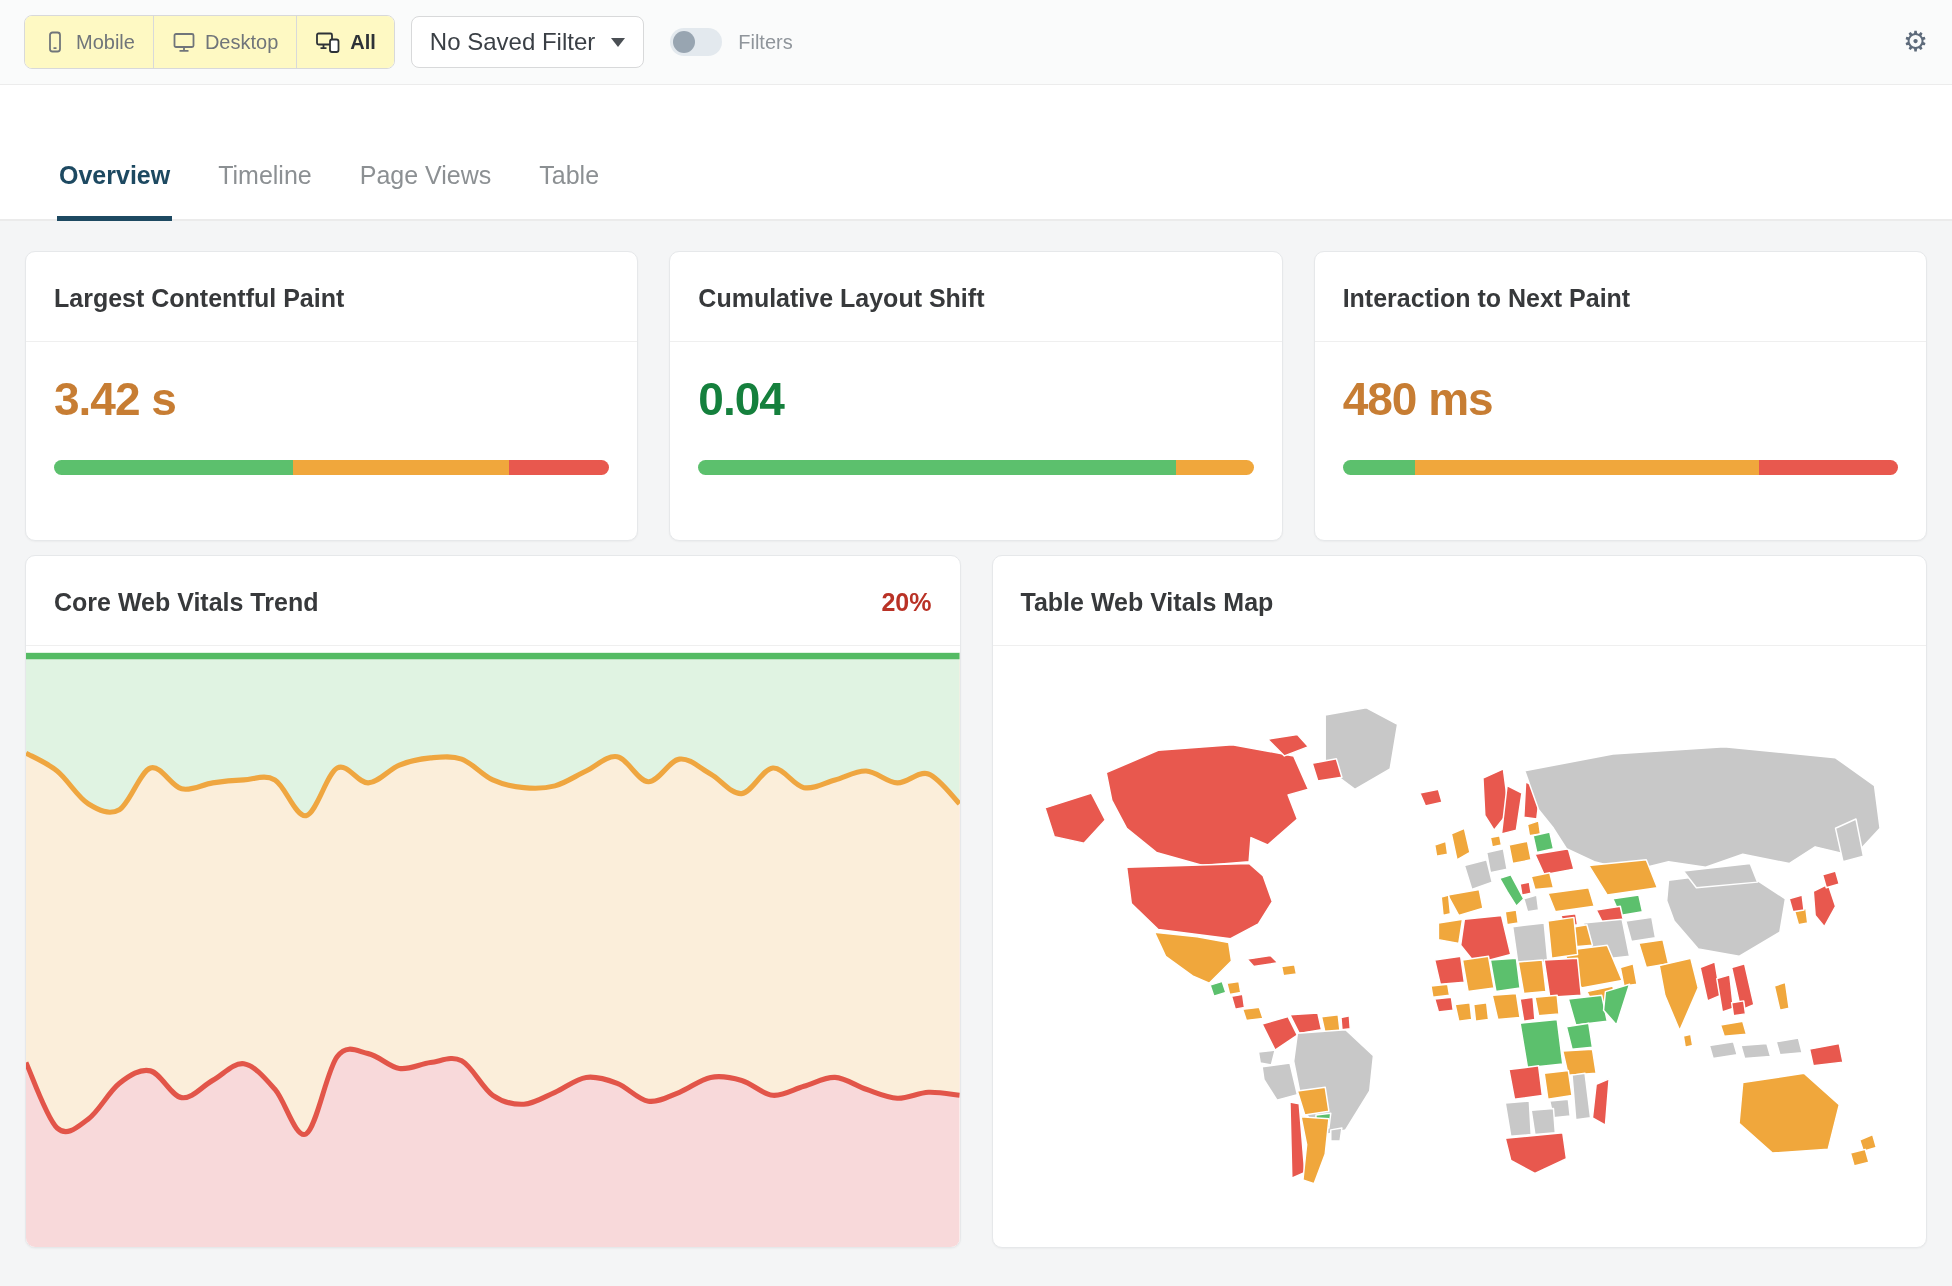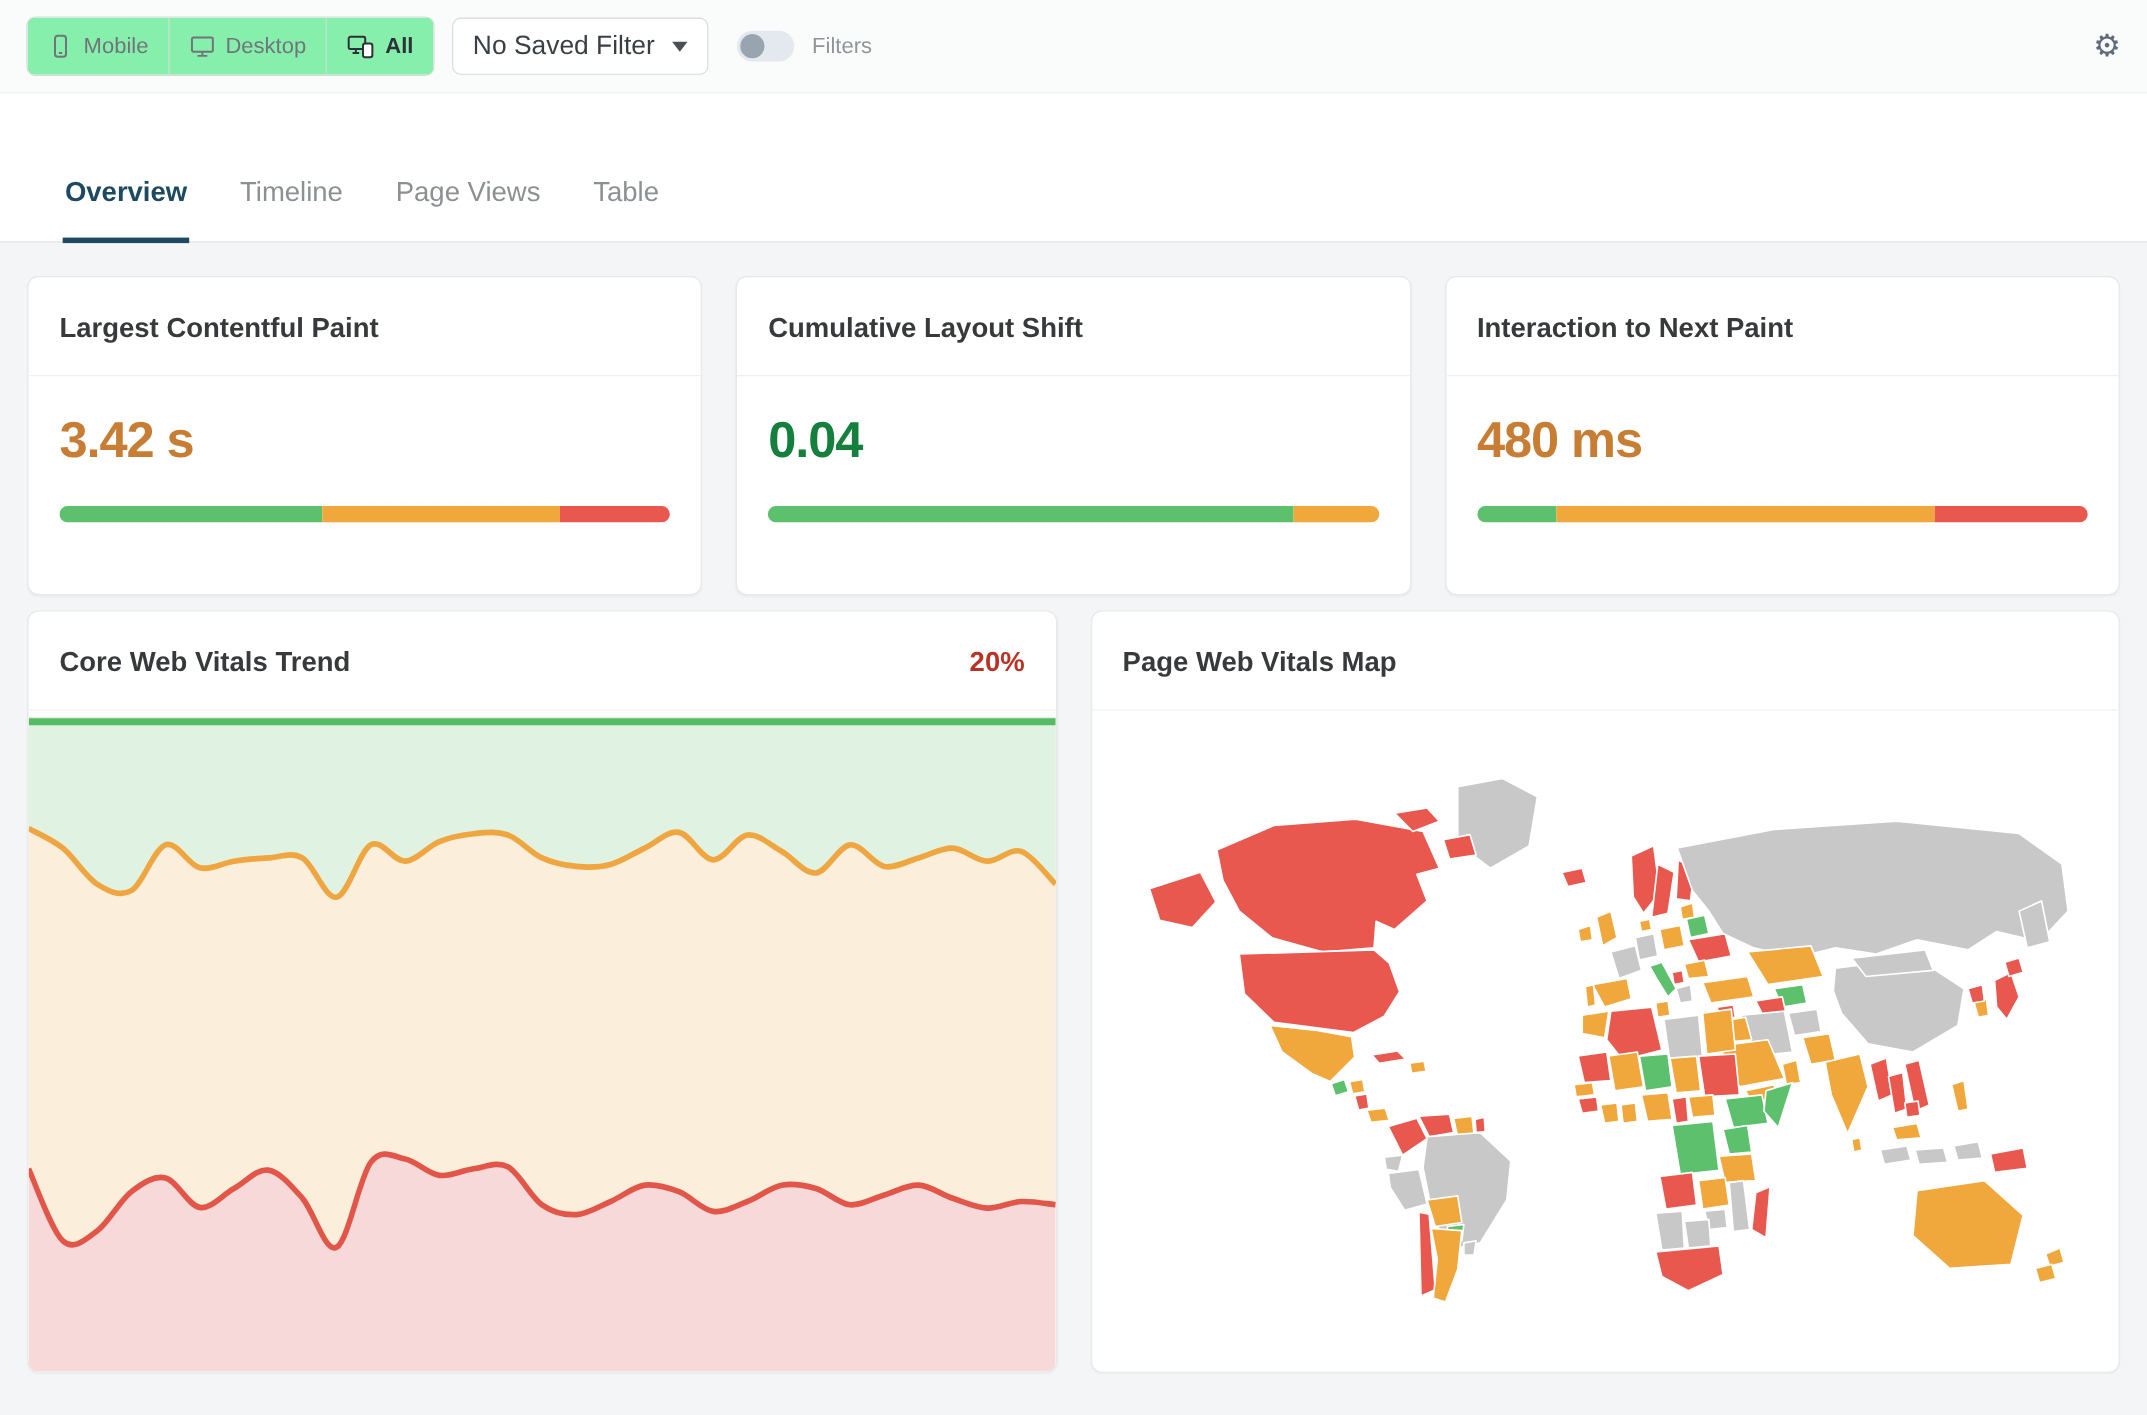--- a/index.html
+++ b/index.html
@@ -12,21 +12,21 @@
   
   .toolbar{
     height:85px;background:#fafbfb;border-bottom:1px solid #ececec;
     display:flex;align-items:center;padding:0 24px;box-sizing:border-box;
   }
   .btn-group{
     display:flex;background:#fff;border:1px solid #d8d9da;border-radius:8px;overflow:hidden;
   }
   .device-btn{
     display:flex;align-items:center;gap:9px;height:52px;padding:0 18px;
-    background:#86efac;border:none;border-right:1px solid #d8d9da;cursor:pointer;
+    background:#fef9c3;border:none;border-right:1px solid #d8d9da;cursor:pointer;
     font-family:inherit;font-size:20px;color:#70757a;
   }
   .device-btn:last-child{border-right:none;}
   .device-btn.active{color:#2d3237;font-weight:700;}
   .device-btn svg{display:block;}
   .dropdown-btn{
     margin-left:16px;display:flex;align-items:center;height:52px;padding:0 18px;
     background:#fff;border:1px solid #d8d9da;border-radius:8px;cursor:pointer;
     font-family:inherit;font-size:24px;color:#3a3f45;
   }
@@ -182,21 +182,21 @@
             <path d="M0,98.26C5.2444444444444445,101.15 20.977777777777774,107.41166666666666 31.466666666666665,115.6C41.955555555555556,123.78833333333333 52.44444444444444,141.12833333333333 62.93333333333333,147.39C73.42222222222222,153.65166666666664 83.91111111111111,158.95 94.4,153.17C104.8888888888889,147.39 115.37777777777777,116.08166666666666 125.86666666666666,112.71C136.35555555555555,109.33833333333332 146.84444444444446,130.53166666666667 157.33333333333334,132.94C167.82222222222222,135.34833333333333 178.31111111111113,128.605 188.8,127.16C199.2888888888889,125.715 209.7777777777778,124.75166666666667 220.26666666666668,124.27C230.75555555555556,123.78833333333333 241.24444444444444,118.49 251.73333333333332,124.27C262.22222222222223,130.04999999999998 272.7111111111111,160.87666666666667 283.2,158.95C293.68888888888887,157.0233333333333 304.1777777777778,118.00833333333333 314.6666666666667,112.71C325.15555555555557,107.41166666666666 335.64444444444445,127.64166666666667 346.1333333333333,127.16C356.6222222222222,126.67833333333333 367.11111111111114,113.86599999999999 377.6,109.82C388.0888888888889,105.774 398.5777777777778,103.84733333333332 409.06666666666666,102.884C419.55555555555554,101.92066666666668 430.0444444444445,100.47566666666667 440.53333333333336,104.04C451.02222222222224,107.60433333333334 461.5111111111111,119.646 472,124.27C482.4888888888889,128.894 492.97777777777776,130.82066666666665 503.46666666666664,131.784C513.9555555555555,132.74733333333333 524.4444444444443,132.74733333333336 534.9333333333333,130.05C545.4222222222222,127.35266666666668 555.911111111111,120.32033333333332 566.4,115.6C576.8888888888889,110.87966666666667 587.3777777777777,99.99400000000001 597.8666666666667,101.72800000000001C608.3555555555556,103.462 618.8444444444444,125.61866666666666 629.3333333333334,126.00399999999999C639.8222222222223,126.38933333333333 650.3111111111111,105.29233333333335 660.8,104.04C671.2888888888888,102.78766666666667 681.7777777777777,112.90266666666666 692.2666666666667,118.49C702.7555555555556,124.07733333333333 713.2444444444444,138.52733333333333 723.7333333333333,137.564C734.2222222222223,136.60066666666665 744.7111111111112,113.67333333333333 755.2,112.71C765.6888888888889,111.74666666666666 776.1777777777777,129.85733333333332 786.6666666666666,131.784C797.1555555555556,133.71066666666667 807.6444444444444,126.96733333333333 818.1333333333333,124.27C828.6222222222223,121.57266666666666 839.1111111111111,115.11833333333333 849.6,115.6C860.088888888889,116.08166666666666 870.5777777777778,126.67833333333333 881.0666666666667,127.16C891.5555555555557,127.64166666666667 902.0444444444445,115.11833333333333 912.5333333333333,118.49C923.0222222222221,121.86166666666666 938.7555555555556,142.57333333333332 944,147.39 L944,0 L0,0 Z" fill="#e0f3e2"></path>
             <path d="M0,398.82C5.2444444444444445,409.41666666666663 20.977777777777774,453.24833333333333 31.466666666666665,462.4C41.955555555555556,471.5516666666666 52.44444444444444,460.95500000000004 62.93333333333333,453.73C73.42222222222222,446.505 83.91111111111111,426.853 94.4,419.05C104.8888888888889,411.247 115.37777777777777,404.6 125.86666666666666,406.91200000000003C136.35555555555555,409.22400000000005 146.84444444444446,431.3806666666667 157.33333333333334,432.922C167.82222222222222,434.46333333333337 178.31111111111113,421.651 188.8,416.16C199.2888888888889,410.66900000000004 209.7777777777778,398.531 220.26666666666668,399.976C230.75555555555556,401.421 241.24444444444444,413.4626666666667 251.73333333333332,424.83C262.22222222222223,436.1973333333333 272.7111111111111,473.47833333333335 283.2,468.18C293.68888888888887,462.88166666666666 304.1777777777778,406.045 314.6666666666667,393.04C325.15555555555557,380.035 335.64444444444445,388.2233333333333 346.1333333333333,390.15C356.6222222222222,392.07666666666665 367.11111111111114,403.15500000000003 377.6,404.6C388.0888888888889,406.045 398.5777777777778,400.07233333333335 409.06666666666666,398.82C419.55555555555554,397.56766666666664 430.0444444444445,391.78766666666667 440.53333333333336,397.086C451.02222222222224,402.38433333333336 461.5111111111111,423.5776666666667 472,430.61C482.4888888888889,437.64233333333334 492.97777777777776,439.76166666666666 503.46666666666664,439.28C513.9555555555555,438.7983333333333 524.4444444444443,432.055 534.9333333333333,427.72C545.4222222222222,423.38500000000005 555.911111111111,414.715 566.4,413.27C576.8888888888889,411.825 587.3777777777777,415.19666666666666 597.8666666666667,419.05C608.3555555555556,422.90333333333336 618.8444444444444,434.945 629.3333333333334,436.39C639.8222222222223,437.835 650.3111111111111,431.5733333333334 660.8,427.72C671.2888888888888,423.8666666666667 681.7777777777777,415.19666666666666 692.2666666666667,413.27C702.7555555555556,411.3433333333333 713.2444444444444,413.27000000000004 723.7333333333333,416.16C734.2222222222223,419.05 744.7111111111112,429.6466666666667 755.2,430.61C765.6888888888889,431.5733333333333 776.1777777777777,424.83 786.6666666666666,421.94C797.1555555555556,419.05 807.6444444444444,412.7883333333333 818.1333333333333,413.27C828.6222222222223,413.75166666666667 839.1111111111111,421.4583333333333 849.6,424.83C860.088888888889,428.20166666666665 870.5777777777778,433.0183333333333 881.0666666666667,433.5C891.5555555555557,433.9816666666667 902.0444444444445,428.2016666666667 912.5333333333333,427.72C923.0222222222221,427.23833333333334 938.7555555555556,430.12833333333333 944,430.61" fill="none" stroke="#e25549" stroke-width="5"></path>
             <path d="M0,98.26C5.2444444444444445,101.15 20.977777777777774,107.41166666666666 31.466666666666665,115.6C41.955555555555556,123.78833333333333 52.44444444444444,141.12833333333333 62.93333333333333,147.39C73.42222222222222,153.65166666666664 83.91111111111111,158.95 94.4,153.17C104.8888888888889,147.39 115.37777777777777,116.08166666666666 125.86666666666666,112.71C136.35555555555555,109.33833333333332 146.84444444444446,130.53166666666667 157.33333333333334,132.94C167.82222222222222,135.34833333333333 178.31111111111113,128.605 188.8,127.16C199.2888888888889,125.715 209.7777777777778,124.75166666666667 220.26666666666668,124.27C230.75555555555556,123.78833333333333 241.24444444444444,118.49 251.73333333333332,124.27C262.22222222222223,130.04999999999998 272.7111111111111,160.87666666666667 283.2,158.95C293.68888888888887,157.0233333333333 304.1777777777778,118.00833333333333 314.6666666666667,112.71C325.15555555555557,107.41166666666666 335.64444444444445,127.64166666666667 346.1333333333333,127.16C356.6222222222222,126.67833333333333 367.11111111111114,113.86599999999999 377.6,109.82C388.0888888888889,105.774 398.5777777777778,103.84733333333332 409.06666666666666,102.884C419.55555555555554,101.92066666666668 430.0444444444445,100.47566666666667 440.53333333333336,104.04C451.02222222222224,107.60433333333334 461.5111111111111,119.646 472,124.27C482.4888888888889,128.894 492.97777777777776,130.82066666666665 503.46666666666664,131.784C513.9555555555555,132.74733333333333 524.4444444444443,132.74733333333336 534.9333333333333,130.05C545.4222222222222,127.35266666666668 555.911111111111,120.32033333333332 566.4,115.6C576.8888888888889,110.87966666666667 587.3777777777777,99.99400000000001 597.8666666666667,101.72800000000001C608.3555555555556,103.462 618.8444444444444,125.61866666666666 629.3333333333334,126.00399999999999C639.8222222222223,126.38933333333333 650.3111111111111,105.29233333333335 660.8,104.04C671.2888888888888,102.78766666666667 681.7777777777777,112.90266666666666 692.2666666666667,118.49C702.7555555555556,124.07733333333333 713.2444444444444,138.52733333333333 723.7333333333333,137.564C734.2222222222223,136.60066666666665 744.7111111111112,113.67333333333333 755.2,112.71C765.6888888888889,111.74666666666666 776.1777777777777,129.85733333333332 786.6666666666666,131.784C797.1555555555556,133.71066666666667 807.6444444444444,126.96733333333333 818.1333333333333,124.27C828.6222222222223,121.57266666666666 839.1111111111111,115.11833333333333 849.6,115.6C860.088888888889,116.08166666666666 870.5777777777778,126.67833333333333 881.0666666666667,127.16C891.5555555555557,127.64166666666667 902.0444444444445,115.11833333333333 912.5333333333333,118.49C923.0222222222221,121.86166666666666 938.7555555555556,142.57333333333332 944,147.39" fill="none" stroke="#efa640" stroke-width="5"></path>
             <line x1="0" y1="4" x2="944" y2="4" stroke="#55bb64" stroke-width="6"></line>
           </svg>
       </div>
     </div>
 
     <div class="card chart-card">
       <div class="card-header">
-        <span>Page Web Vitals Map</span>
+        <span>Table Web Vitals Map</span>
       </div>
       <div class="map-wrap">
         <svg id="map-svg" viewBox="0 0 950 540" preserveAspectRatio="xMidYMid meet">
           <g stroke="#ffffff" stroke-width="1.6" stroke-linejoin="round">
             <path d="M330,26 L374,18 L408,36 L400,84 L362,106 L330,82 Z" fill="#c8c8c8"></path>
             <path d="M94,88 L150,64 L230,58 L296,70 L312,106 L290,112 L300,138 L268,166 L250,158 L248,184 L198,188 L148,174 L116,148 L100,118 Z" fill="#e8584e"></path>
             <path d="M268,52 L300,47 L312,60 L286,70 Z" fill="#e8584e"></path>
             <path d="M316,78 L342,73 L348,93 L322,97 Z" fill="#e8584e"></path>
             <path d="M28,126 L78,110 L93,139 L70,164 L38,157 Z" fill="#e8584e"></path>
             <path d="M116,190 L248,186 L263,199 L273,227 L258,251 L228,267 L150,257 L121,229 Z" fill="#e8584e"></path>

